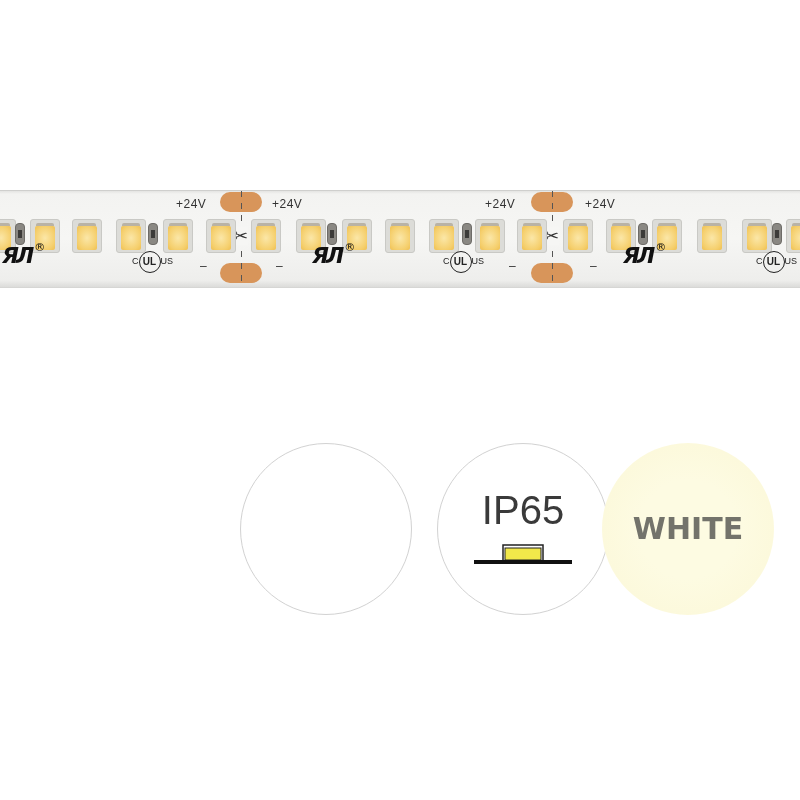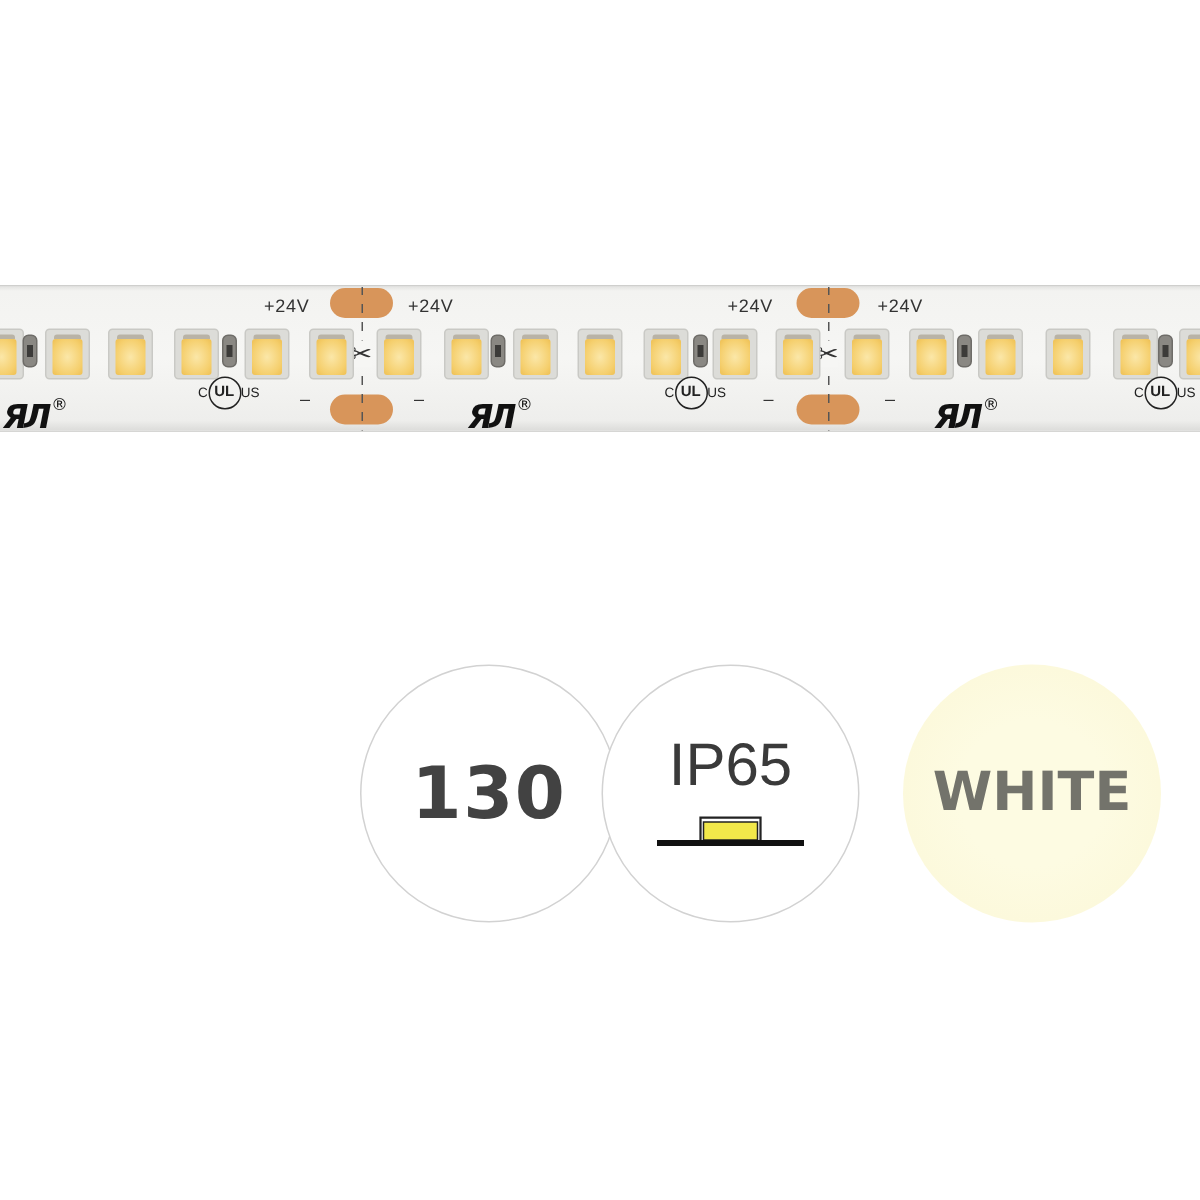--- a/index.html
+++ b/index.html
@@ -23,43 +23,43 @@
   .led { position: absolute; top: 28px; width: 30px; height: 34px; background: #dcdcd8;
     border: 1px solid #c9c9c5; border-radius: 3px; box-sizing: border-box; }
   .led::before { content: ""; position: absolute; left: 5px; top: 3px; width: 18px; height: 3px; background: #b9b3a6; border-radius: 2px 2px 0 0; }
   .led .die { position: absolute; left: 4px; top: 6px; width: 20px; height: 24px; border-radius: 2px;
     background: radial-gradient(#fbe7a8, #f5cf6d 70%, #eebf52); }
 
   .resistor { position: absolute; top: 32px; width: 10px; height: 22px; border-radius: 4px;
     background: #8a8883; border: 1px solid #6e6c68; box-sizing: border-box; }
   .resistor::after { content: ""; position: absolute; left: 2px; top: 6px; width: 4px; height: 8px; background: #3c3b39; }
 
-  .ru { position: absolute; top: 72px; font-family: "DejaVu Sans", sans-serif; font-weight: bold; font-size: 22px; color: #111; font-style: italic; letter-spacing: -3px; }
+  .ru { position: absolute; top: 50px; font-family: "DejaVu Sans", sans-serif; font-weight: bold; font-size: 22px; color: #111; font-style: italic; letter-spacing: -3px; }
   .ru sup { font-size: 11px; font-style: normal; font-weight: normal; letter-spacing: 0; vertical-align: 12px; margin-left: 3px; }
 
   .ul { position: absolute; top: 60px; font-size: 9px; color: #222; }
   .ul .ring { display: inline-block; width: 20px; height: 20px; border: 1.5px solid #222; border-radius: 50%;
     text-align: center; font-size: 10px; font-weight: bold; line-height: 20px; vertical-align: middle; }
 
   .badge { position: absolute; top: 443px; width: 172px; height: 172px; border-radius: 50%; box-sizing: border-box;
     display: flex; flex-direction: column; align-items: center; justify-content: center; }
   .badge.white { background: #fff; border: 1px solid #d2d2d2; }
   .badge.eff { left: 240px; }
-  .badge.ip { left: 401px; }
+  .badge.ip { left: 437px; }
   .badge.natural { left: 602px; background: radial-gradient(#fdfbe2 40%, #fcf9dc 70%, #fbf6d6 100%); }
 
   .eff .big { font-family: "DejaVu Sans", sans-serif; font-weight: bold; font-size: 48px; color: #424242; line-height: 50px; letter-spacing: 1px; }
   .eff .unit { font-family: "DejaVu Sans", sans-serif; font-weight: bold; font-size: 34px; color: #424242; line-height: 40px; }
 
   .ip .label { font-family: "Liberation Sans", sans-serif; font-size: 40px; color: #3a3a3a; line-height: 44px; margin-top: -6px; }
   .ip .pcb { margin-top: 10px; }
 
   .natural .line { font-family: "DejaVu Sans", sans-serif; font-weight: bold; color: #73736b; line-height: 34px; }
   .natural .l1 { font-size: 29px; }
-  .natural .l2 { font-size: 36px; }
+  .natural .l2 { font-size: 30px; }
 </style>
 </head>
 <body>
 
 <div class="strip">
 
   <span class="voltage" style="left:176px">+24V</span>
   <span class="voltage" style="left:272px">+24V</span>
   <span class="voltage" style="left:485px">+24V</span>
   <span class="voltage" style="left:585px">+24V</span>
@@ -147,21 +147,20 @@
   <span class="ru" style="left:2px"><span>ЯЛ</span><sup>®</sup></span>
   <span class="ru" style="left:312px"><span>ЯЛ</span><sup>®</sup></span>
   <span class="ru" style="left:623px"><span>ЯЛ</span><sup>®</sup></span>
 
   <span class="ul" style="left:132px"><span>C</span><span class="ring">UL</span><span>US</span></span>
   <span class="ul" style="left:443px"><span>C</span><span class="ring">UL</span><span>US</span></span>
   <span class="ul" style="left:756px"><span>C</span><span class="ring">UL</span><span>US</span></span>
 </div>
 
 <div class="badge white eff">
-  <div class="big">130</div>
 </div>
 
 <div class="badge white ip">
   <div class="label">IP65</div>
   <svg class="pcb" width="100" height="22" viewBox="0 0 100 22">
     <path d="M1 19 L30 19 L30 3 L70 3 L70 19 L99 19" fill="none" stroke="#222" stroke-width="1.5"></path>
     <rect x="32" y="6" width="36" height="12" fill="#f2e84a" stroke="#222" stroke-width="1"></rect>
     <rect x="1" y="18" width="98" height="4" fill="#111"></rect>
   </svg>
 </div>

